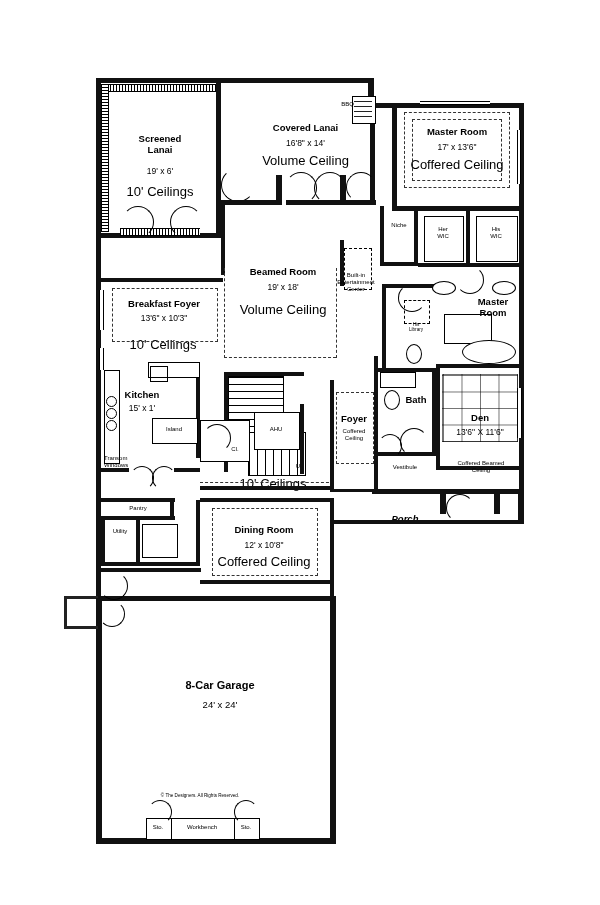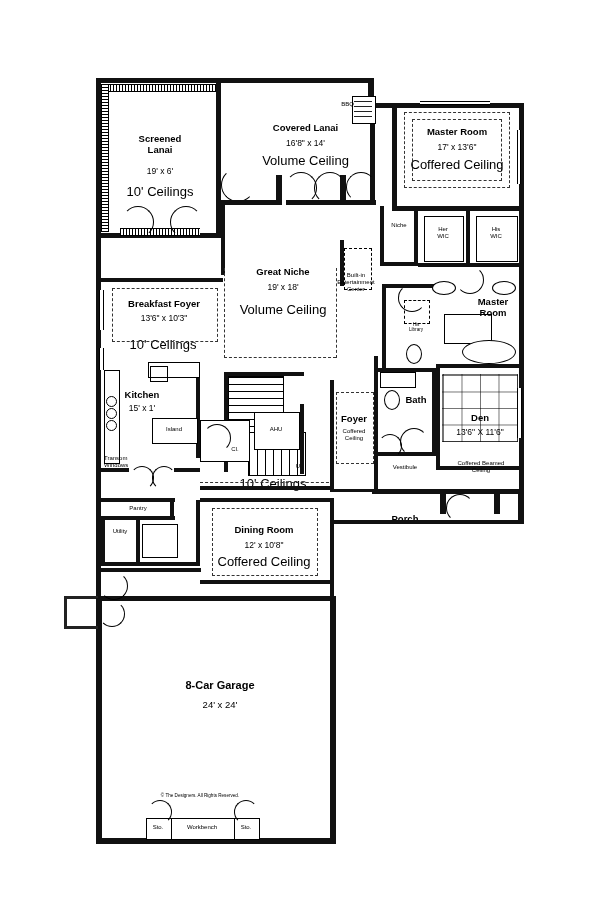--- a/index.html
+++ b/index.html
@@ -229,21 +229,21 @@
   <div class="box-solid" style="left:476px; top:216px; width:40px; height:44px;"></div>
   <div class="lbl t-tiny" style="left:424px; top:226px; width:38px;">Her
 WIC</div>
   <div class="lbl t-tiny" style="left:476px; top:226px; width:40px;">His
 WIC</div>
 
   <div class="wall" style="left:221px; top:205px; width:4px; height:70px;"></div>
   <div class="dash-v" style="left:224px; top:268px; height:90px;"></div>
   <div class="dash" style="left:224px; top:357px; width:112px;"></div>
   <div class="dash-v" style="left:336px; top:268px; height:90px;"></div>
-  <div class="lbl t-name" style="left:228px; top:266px; width:110px;">Great Niche</div>
+  <div class="lbl t-name" style="left:228px; top:266px; width:110px;">Beamed Room</div>
   <div class="lbl t-dim" style="left:228px; top:282px; width:110px;">19' x 18'</div>
   <div class="lbl t-note" style="left:228px; top:302px; width:110px;">Volume Ceiling</div>
 
   <div class="wall" style="left:340px; top:240px; width:4px; height:46px;"></div>
   <div class="box-solid" style="left:344px; top:248px; width:26px; height:40px; border-style:dashed;"></div>
   <div class="lbl t-tiny" style="left:330px; top:272px; width:52px;">Built-in
 Entertainment
 Center</div>
 
   <div class="lbl t-note" style="left:238px; top:476px; width:70px;">10' Ceilings</div>
@@ -345,21 +345,21 @@
   <div class="grid-ceiling" style="left:442px; top:374px; width:74px; height:66px; background-size:18.5px 16.5px;"></div>
   <div class="lbl t-name" style="left:444px; top:412px; width:72px;">Den</div>
   <div class="lbl t-dim" style="left:444px; top:427px; width:72px;">13'6" X 11'6"</div>
   <div class="lbl t-tiny" style="left:444px; top:460px; width:74px;">Coffered Beamed
 Ceiling</div>
   <div class="wall-thin" style="left:517px; top:388px; width:3px; height:50px; background:#fff; border-left:1px solid #000; border-right:1px solid #000;"></div>
 
   <div class="lbl t-tiny" style="left:378px; top:464px; width:54px;">Vestibule</div>
   <div class="arc arc-tr" style="left:378px; top:434px; width:22px; height:22px;"></div>
 
-  <div class="lbl t-name" style="left:370px; top:513px; width:70px;">Porch</div>
+  <div class="lbl t-name" style="left:370px; top:513px; width:70px;font-style:italic;">Porch</div>
   <div class="wall" style="left:440px; top:490px; width:6px; height:24px;"></div>
   <div class="wall" style="left:494px; top:490px; width:6px; height:24px;"></div>
   <div class="wall" style="left:518px; top:490px; width:6px; height:34px;"></div>
   <div class="wall" style="left:330px; top:520px; width:194px; height:4px;"></div>
   <div class="arc arc-tl" style="left:446px; top:494px; width:26px; height:26px;"></div>
 
   <div class="wall" style="left:200px; top:498px; width:134px; height:4px;"></div>
   <div class="wall" style="left:330px; top:498px; width:4px; height:100px;"></div>
   <div class="wall" style="left:200px; top:580px; width:134px; height:4px;"></div>
   <div class="box-dash" style="left:212px; top:508px; width:104px; height:66px;"></div>

